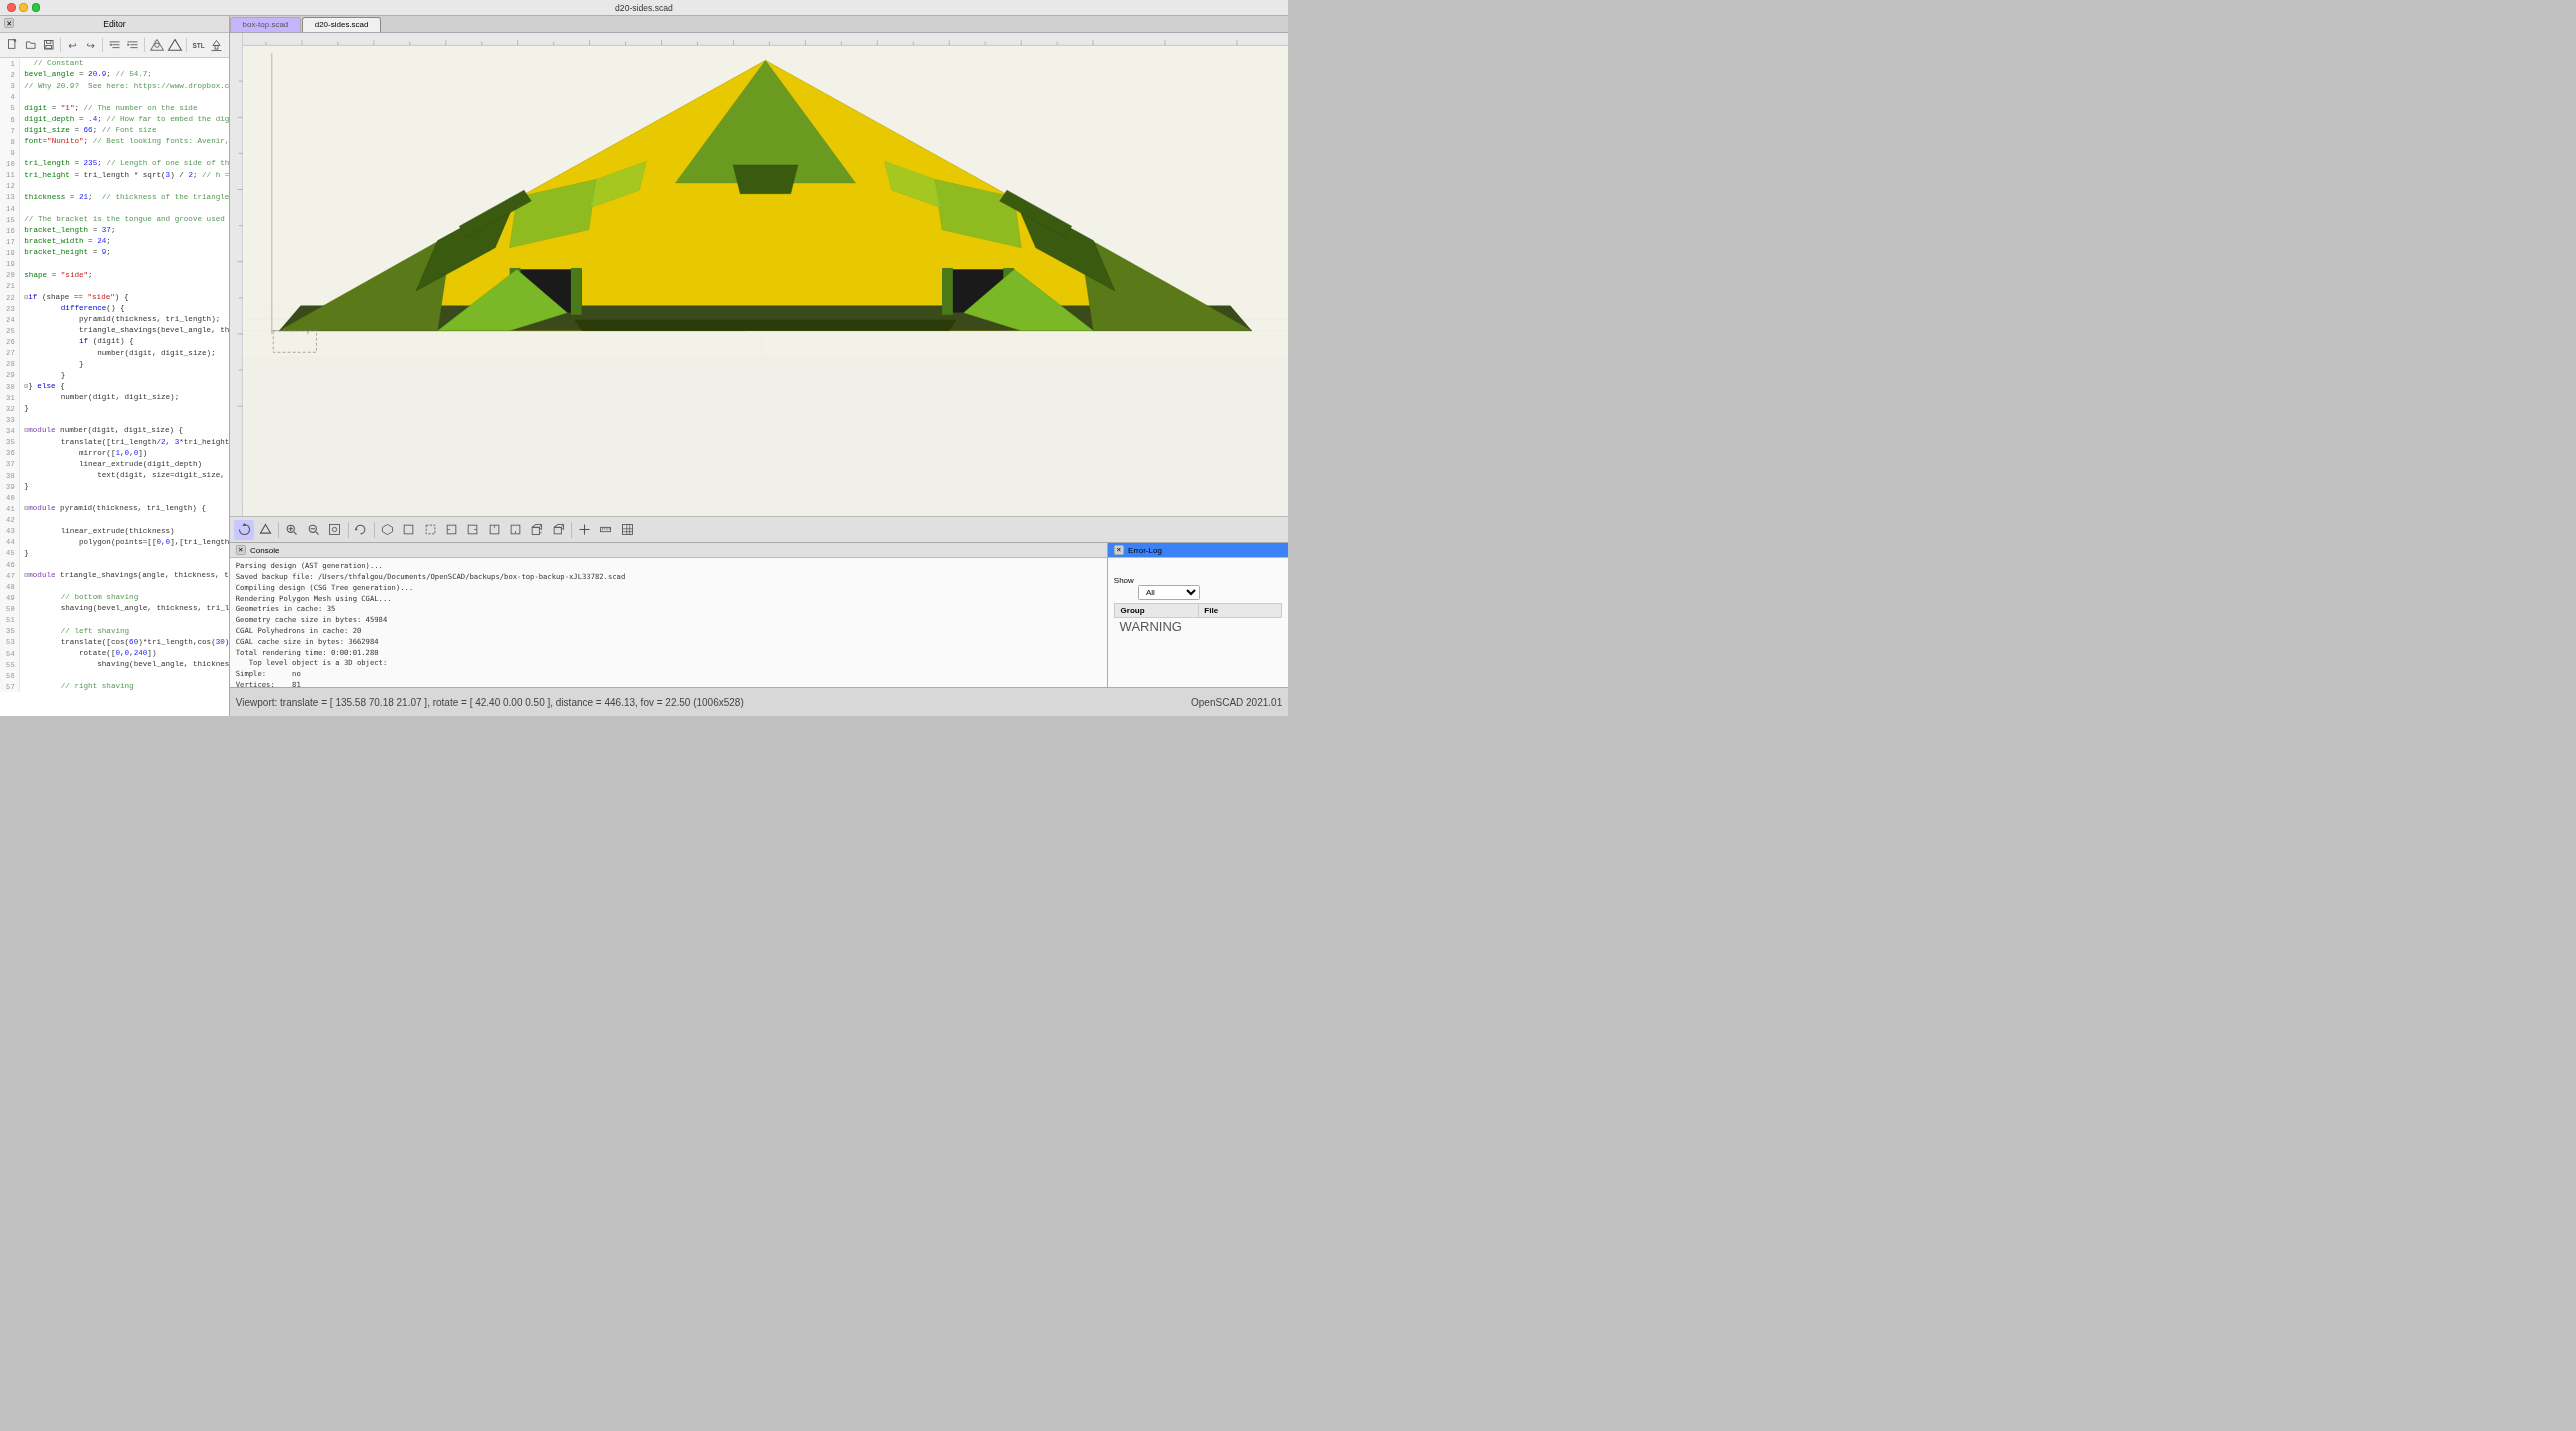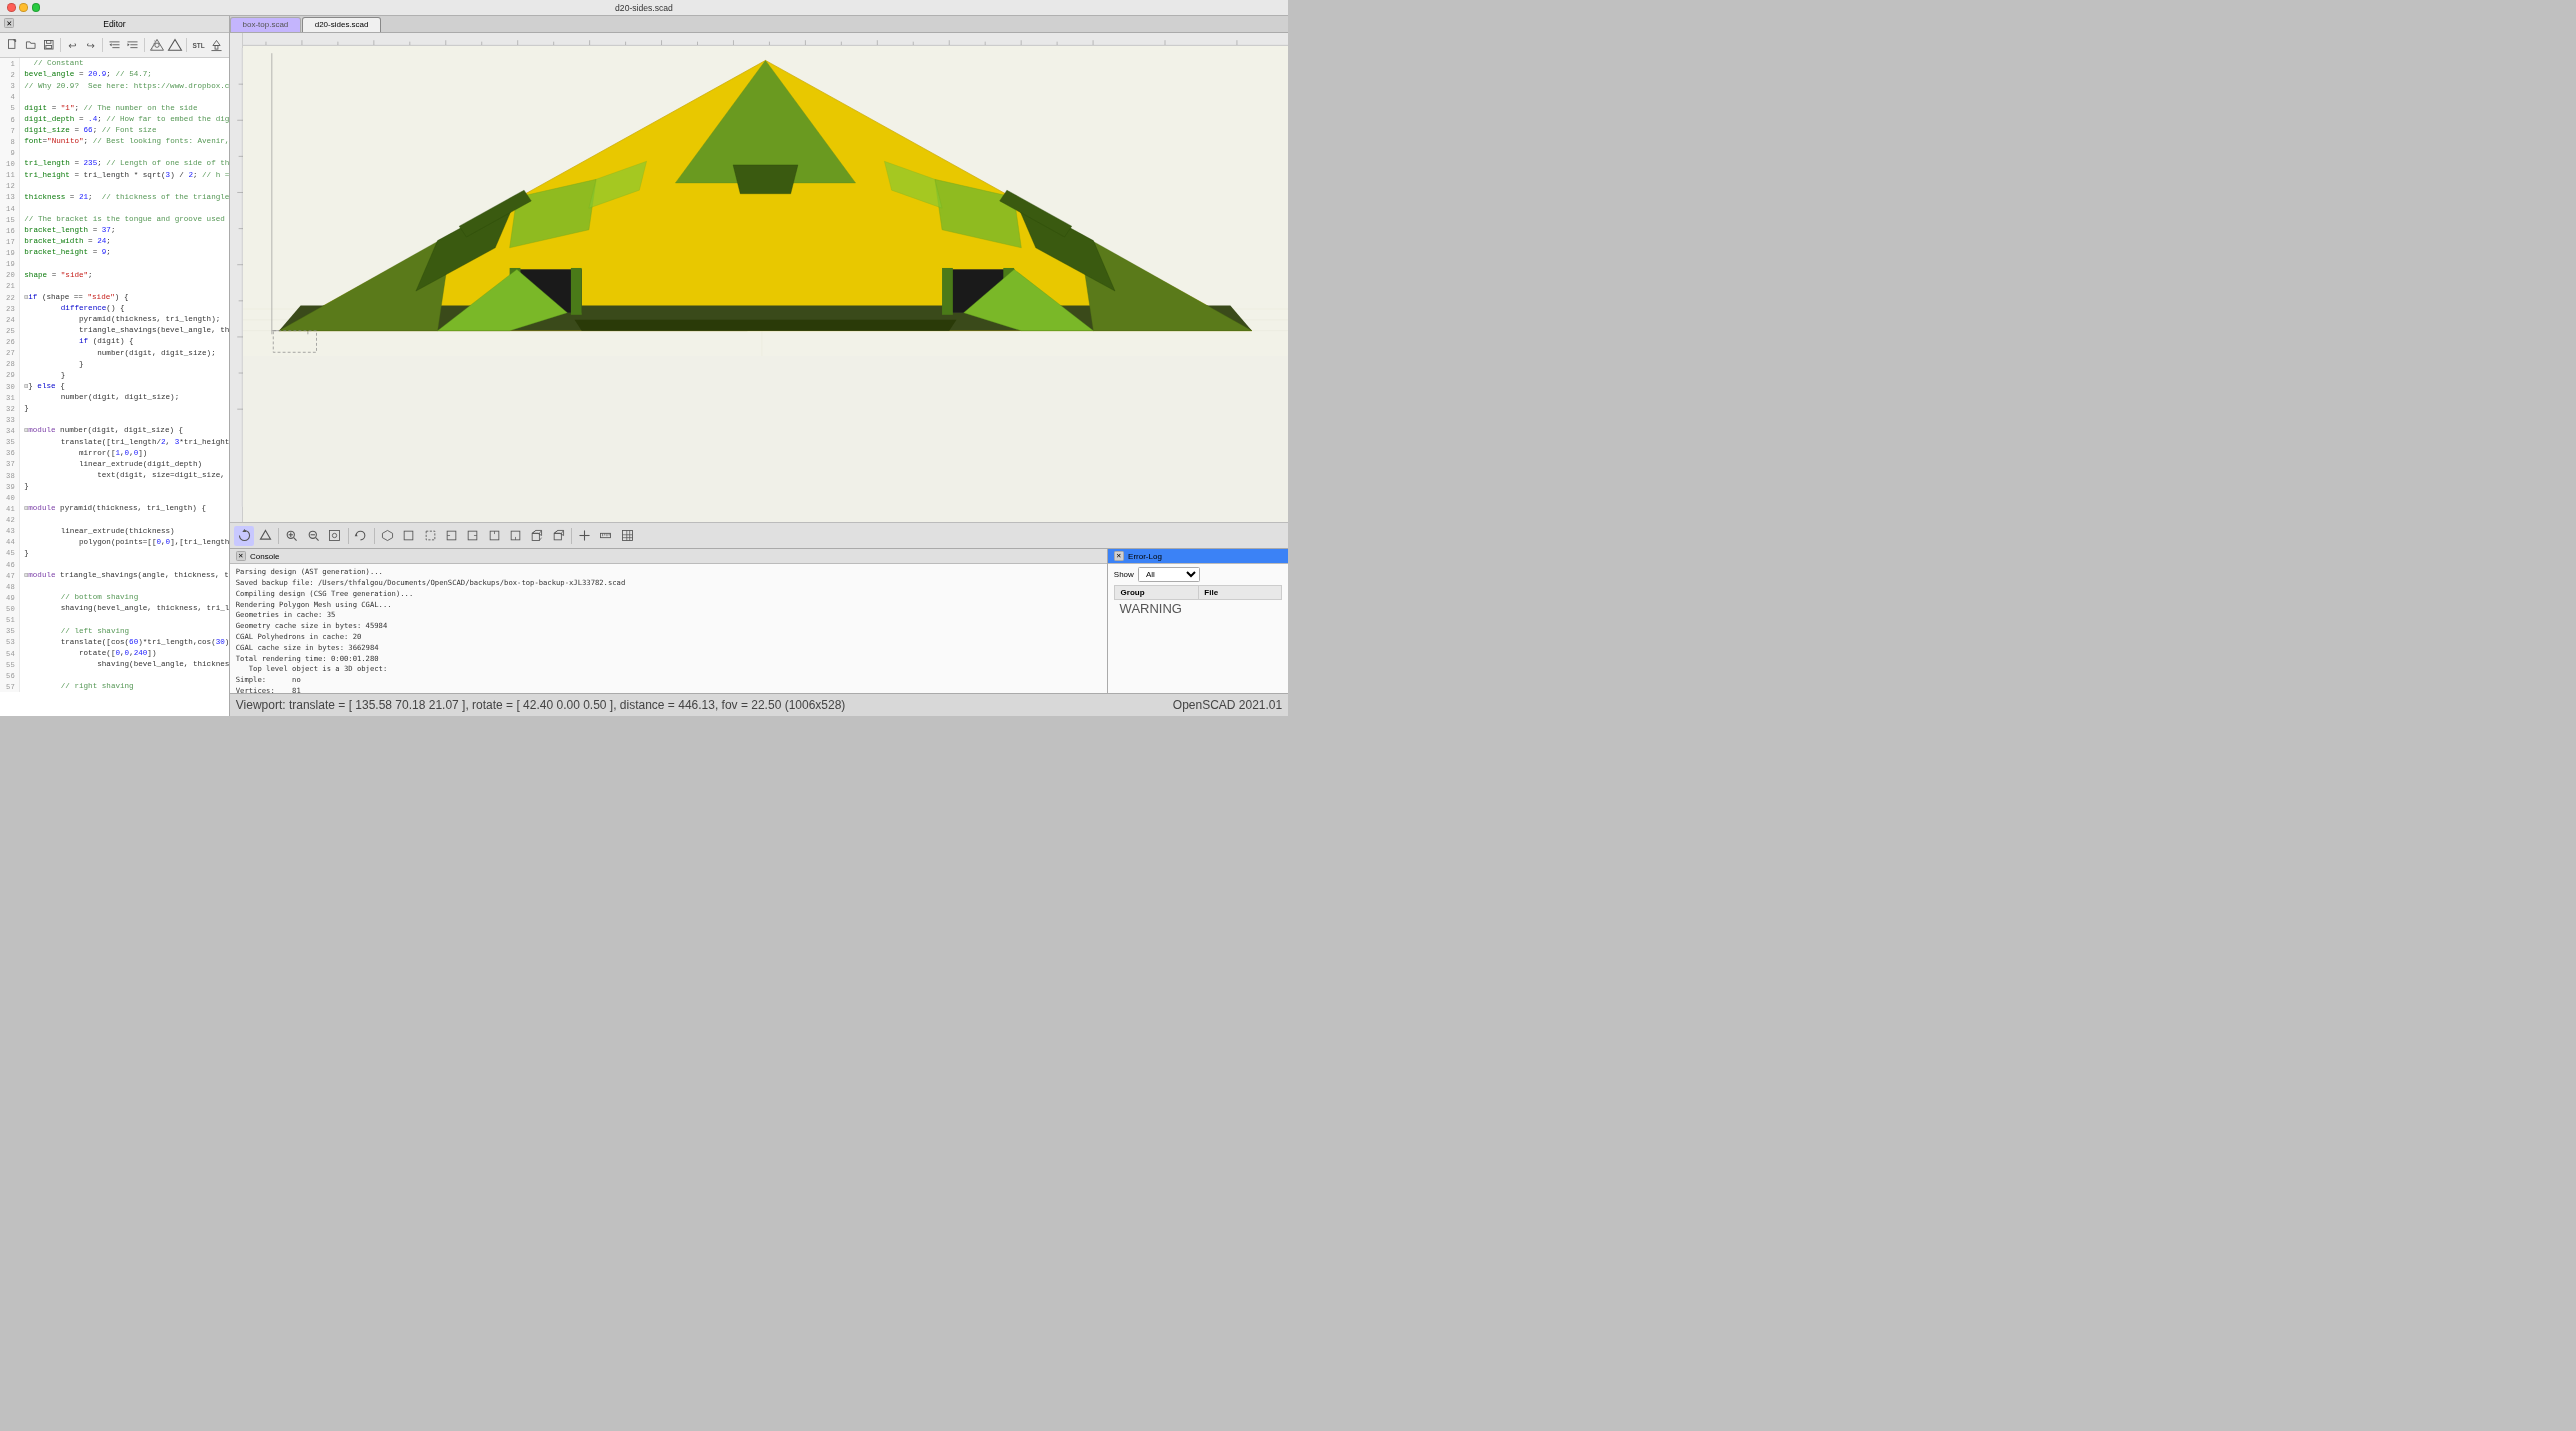--- a/index.html
+++ b/index.html
@@ -320,20 +320,21 @@
       gap: 4.3px;
       margin-bottom: 2.9px;
       font-size: 8px;
     }
     .show-select {
       font-size: 8px;
       padding: 0.7px 2.9px;
       background: #fff;
       border: 0.7px solid #aaa;
       border-radius: 1.4px;
+      margin-top: 24px;
     }
     .group-file-header {
       display: flex;
       background: #e8e8e8;
       border: 0.7px solid #ccc;
       font-size: 8px;
       font-weight: 600;
     }
     .group-file-col {
       padding: 2.2px 5.8px;
@@ -342,28 +343,28 @@
     }
     .group-file-col:last-child { border-right: none; }
     .warning-row {
       font-size: 13px;
       padding: 1.4px 5.8px;
       color: #555;
     }
 
     
     .status-bar {
-      height: 23px;
+      height: 29px;
       background: #d8d8d8;
       border-top: 0.7px solid #aaa;
       display: flex;
       align-items: center;
       justify-content: space-between;
       padding: 0 5.8px;
-      font-size: 12px;
+      font-size: 10px;
       color: #444;
     }
 
     
     ::-webkit-scrollbar { width: 5.8px; height: 5.8px; }
     ::-webkit-scrollbar-track { background: #f0f0f0; }
     ::-webkit-scrollbar-thumb { background: #b0b0b0; border-radius: 2.9px; }
   </style>
 </head>
 <body>

